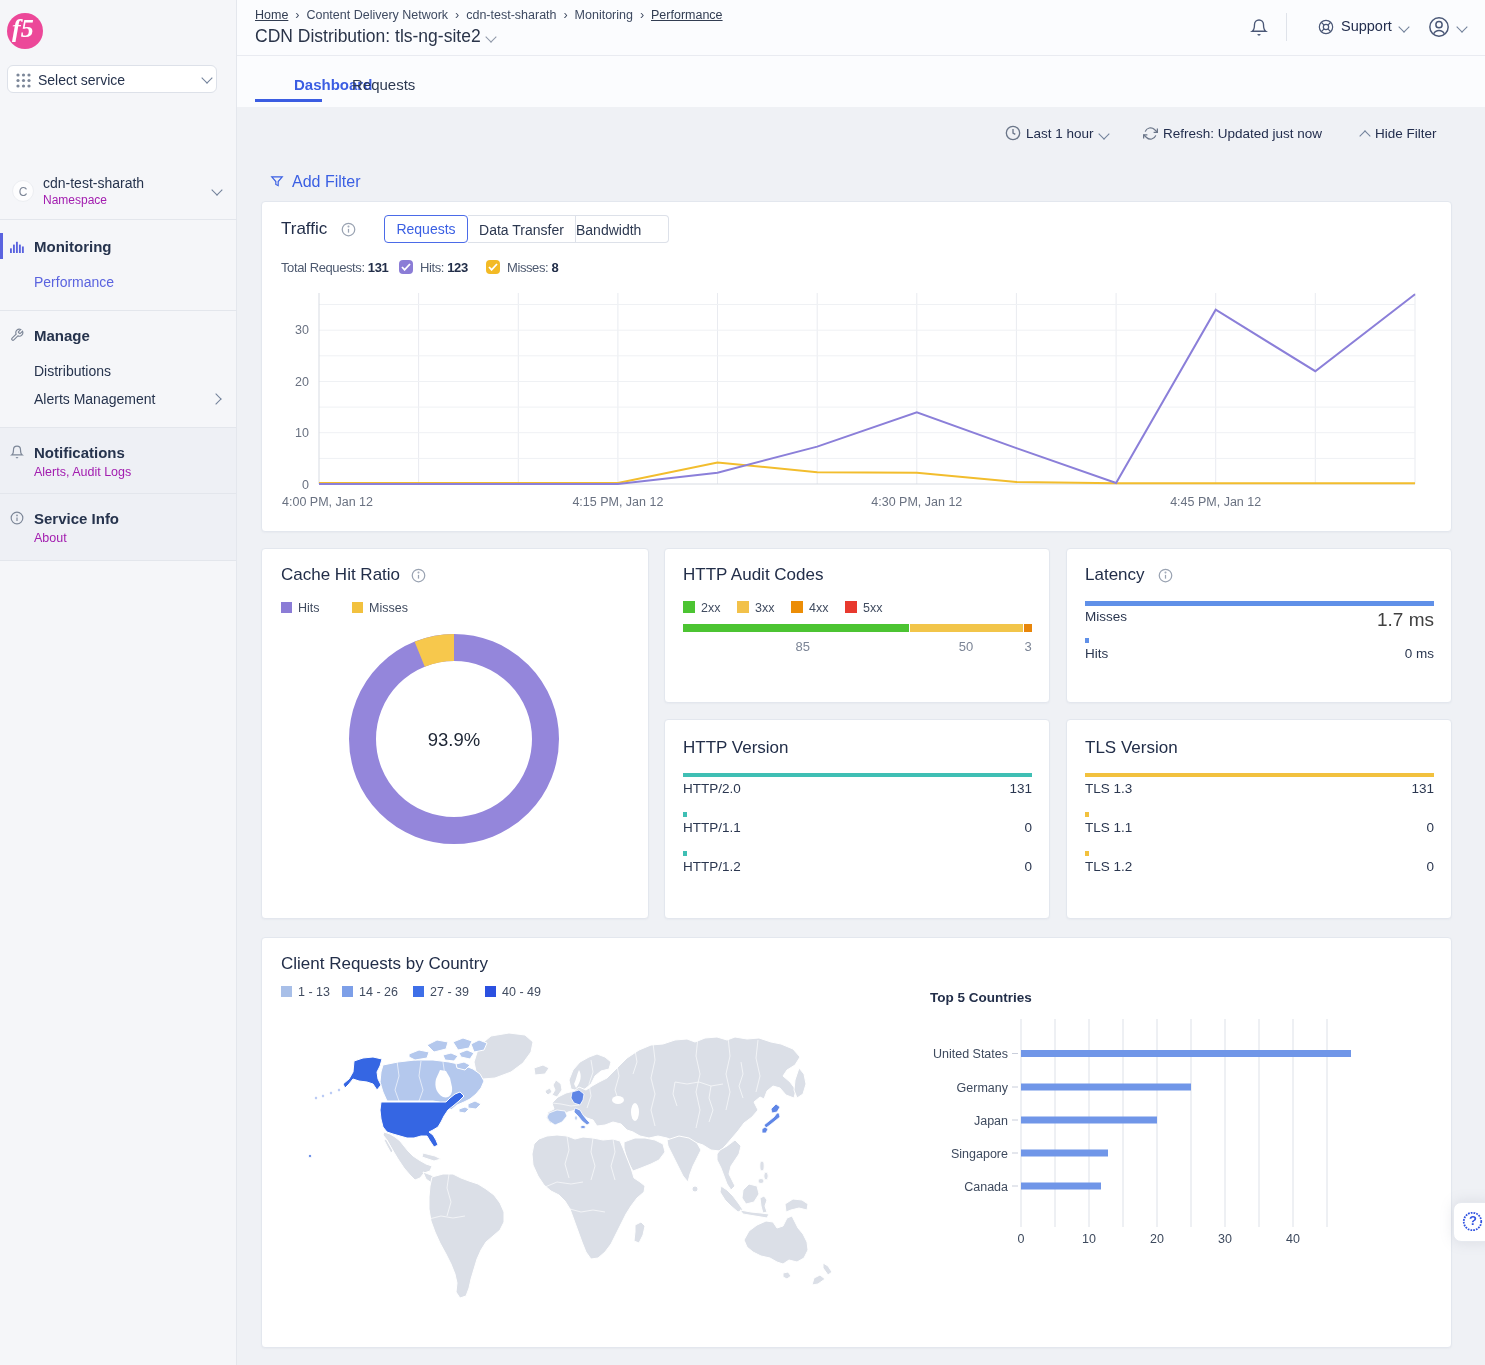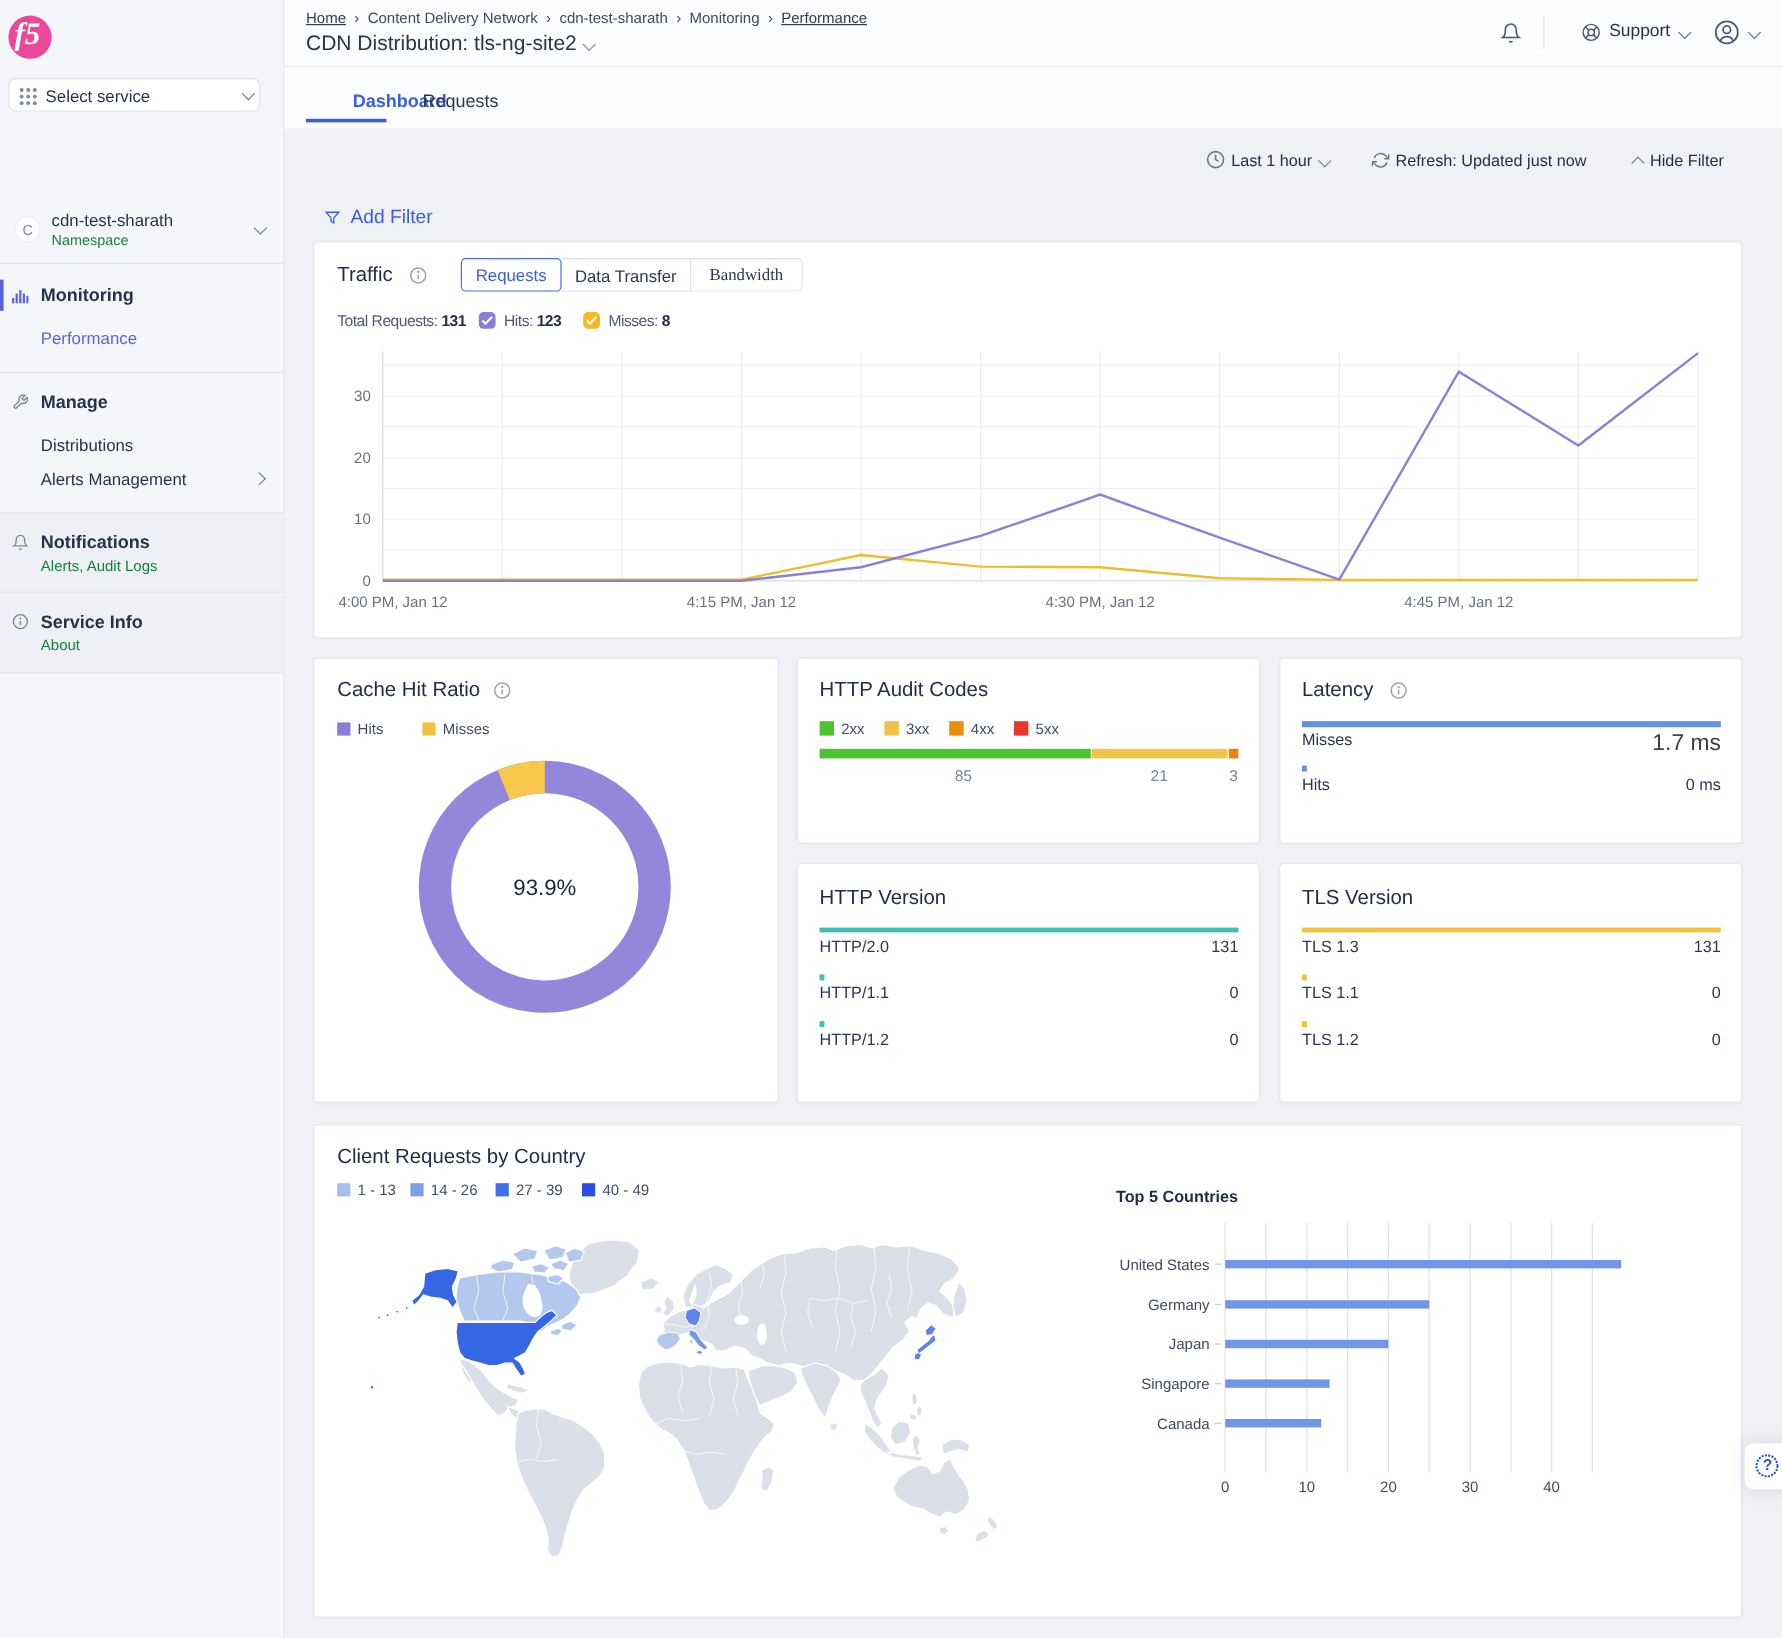--- a/index.html
+++ b/index.html
@@ -3,21 +3,21 @@
 <meta charset="utf-8">
 <style>
 * { margin:0; padding:0; box-sizing:border-box; }
 html,body { width:1485px; height:1365px; font-family:"Liberation Sans", sans-serif; background:#eff1f5; overflow:hidden; }
 .abs { position:absolute; }
 #page { position:relative; width:1485px; height:1365px; }
 
 #sidebar { position:absolute; left:0; top:0; width:237px; height:1365px; background:#f5f6f9; border-right:1px solid #e4e7ed; }
 .sb-divider { position:absolute; left:0; width:237px; border-top:1px solid #e3e6ec; }
 .navy { color:#26334d; }
-.gray { color:#15803d; }
+.gray { color:#a21caf; }
 #logo { position:absolute; left:7px; top:13px; width:36px; height:36px; border-radius:50%; background:#ec4899; overflow:hidden; }
 #logo span { position:absolute; left:5px; top:1px; color:#fff; font-size:26px; font-weight:bold; font-style:italic; font-family:"Liberation Serif", serif; }
 #selsvc { position:absolute; left:7px; top:65px; width:210px; height:28px; background:#fff; border:1px solid #dde1e9; border-radius:6px; }
 #selsvc .txt { position:absolute; left:30px; top:6px; font-size:14px; color:#26334d; }
 #cdn-title { position:absolute; left:8px; top:112px; width:220px; font-size:18px; font-weight:bold; color:#222e49; line-height:25px; }
 .pill { display:inline-block; background:#8e98a9; color:#fff; font-size:10.5px; font-weight:normal; border-radius:8px; padding:1px 8px 2px; vertical-align:2px; }
 #ns-avatar { position:absolute; left:12px; top:180px; width:22px; height:22px; border-radius:50%; background:#fdfdfe; border:1px solid #eceef2; color:#7d8697; font-size:12px; text-align:center; line-height:22px; }
 .nav-icon { position:absolute; left:10px; width:14px; height:14px; }
 .chev { display:inline-block; width:8px; height:8px; border-right:1.5px solid #71809a; border-bottom:1.5px solid #71809a; }
 .chev.down { transform:rotate(45deg); }
@@ -150,21 +150,21 @@
   <div class="abs card" id="traffic-card" style="left:261px; top:201px; width:1191px; height:331px;"></div>
   <div class="abs" style="left:281px; top:219px; font-size:17px; color:#222e49;">Traffic</div>
   <svg class="abs" style="left:341px; top:222px;" width="15" height="15" viewBox="0 0 24 24" fill="none" stroke="#9aa3b2" stroke-width="2">
     <circle cx="12" cy="12" r="10"></circle>
       <line x1="12" y1="11" x2="12" y2="17"></line>
       <circle cx="12" cy="7.2" r="0.6" fill="#9aa3b2"></circle>
   </svg>
   <div class="abs" style="left:384px; top:215px; height:28px; border:1px solid #4b6be8; border-radius:4px; background:#fff; width:84px; z-index:2;"></div>
   <div class="abs" style="left:384px; top:215px; font-size:14px; color:#3a5fe3; width:84px; text-align:center; line-height:28px; z-index:3;">Requests</div>
   <div class="abs" style="left:468px; top:215px; height:28px; border:1px solid #dde1e9; border-left:none; background:#fff; width:108px; font-size:14px; color:#2c3850; text-align:center; line-height:28px;">Data Transfer</div>
-  <div class="abs" style="left:576px; top:215px; height:28px; border:1px solid #dde1e9; border-left:none; border-radius:0 4px 4px 0; background:#fff; width:93px; font-size:14px; color:#2c3850; text-align:center; line-height:28px;font-family:Liberation Serif, serif;">Bandwidth</div>
+  <div class="abs" style="left:576px; top:215px; height:28px; border:1px solid #dde1e9; border-left:none; border-radius:0 4px 4px 0; background:#fff; width:93px; font-size:14px; color:#2c3850; line-height:28px;">Bandwidth</div>
   <div class="abs" style="left:281px; top:260px; font-size:13px; letter-spacing:-0.4px; color:#4e5a70;">Total Requests: <b style="color:#222e49;">131</b></div>
   <div class="abs" style="left:399px; top:260px; width:14px; height:14px; background:#8b7cd6; border-radius:4px;"></div>
   <svg class="abs" style="left:401px; top:263px;" width="10" height="8" viewBox="0 0 10 8">
       <path d="M1 4l2.6 2.8L9 1" fill="none" stroke="#fff" stroke-width="1.8"></path>
     </svg>
   <div class="abs" style="left:420px; top:260px; font-size:13px; letter-spacing:-0.4px; color:#4e5a70;">Hits: <b style="color:#222e49;">123</b></div>
   <div class="abs" style="left:486px; top:260px; width:14px; height:14px; background:#f3ba25; border-radius:4px;"></div>
   <svg class="abs" style="left:488px; top:263px;" width="10" height="8" viewBox="0 0 10 8">
       <path d="M1 4l2.6 2.8L9 1" fill="none" stroke="#fff" stroke-width="1.8"></path>
     </svg>
@@ -231,21 +231,21 @@
   <div class="abs" style="left:737px; top:601px; width:12px; height:12px; background:#f2c14a;"></div>
   <div class="abs" style="left:755px; top:601px; font-size:12.5px; color:#414c60;">3xx</div>
   <div class="abs" style="left:791px; top:601px; width:12px; height:12px; background:#ec8d06;"></div>
   <div class="abs" style="left:809px; top:601px; font-size:12.5px; color:#414c60;">4xx</div>
   <div class="abs" style="left:845px; top:601px; width:12px; height:12px; background:#e8392e;"></div>
   <div class="abs" style="left:863px; top:601px; font-size:12.5px; color:#414c60;">5xx</div>
   <div class="abs" style="left:683px; top:624px; width:226px; height:8px; background:#4cc432;"></div>
   <div class="abs" style="left:910px; top:624px; width:113px; height:8px; background:#f2c54a;"></div>
   <div class="abs" style="left:1024px; top:624px; width:8px; height:8px; background:#e8860a;"></div>
   <div class="abs" style="left:780px; top:639px; font-size:13px; color:#7c8596; width:30px; text-align:right;">85</div>
-  <div class="abs" style="left:951px; top:639px; font-size:13px; color:#7c8596; width:30px; text-align:center;">21</div>
+  <div class="abs" style="left:951px; top:639px; font-size:13px; color:#7c8596; width:30px; text-align:center;">50</div>
   <div class="abs" style="left:1020px; top:639px; font-size:13px; color:#7c8596; width:16px; text-align:center;">3</div>
 
   <div class="abs card" id="latency-card" style="left:1066px; top:548px; width:386px; height:155px;"></div>
   <div class="abs" style="left:1085px; top:565px; font-size:17px; color:#222e49;">Latency</div>
   <svg class="abs" style="left:1158px; top:568px;" width="15" height="15" viewBox="0 0 24 24" fill="none" stroke="#9aa3b2" stroke-width="2">
     <circle cx="12" cy="12" r="10"></circle>
       <line x1="12" y1="11" x2="12" y2="17"></line>
       <circle cx="12" cy="7.2" r="0.6" fill="#9aa3b2"></circle>
   </svg>
   <div class="abs" style="left:1085px; top:601px; width:349px; height:5px; background:#6090e8;"></div>

